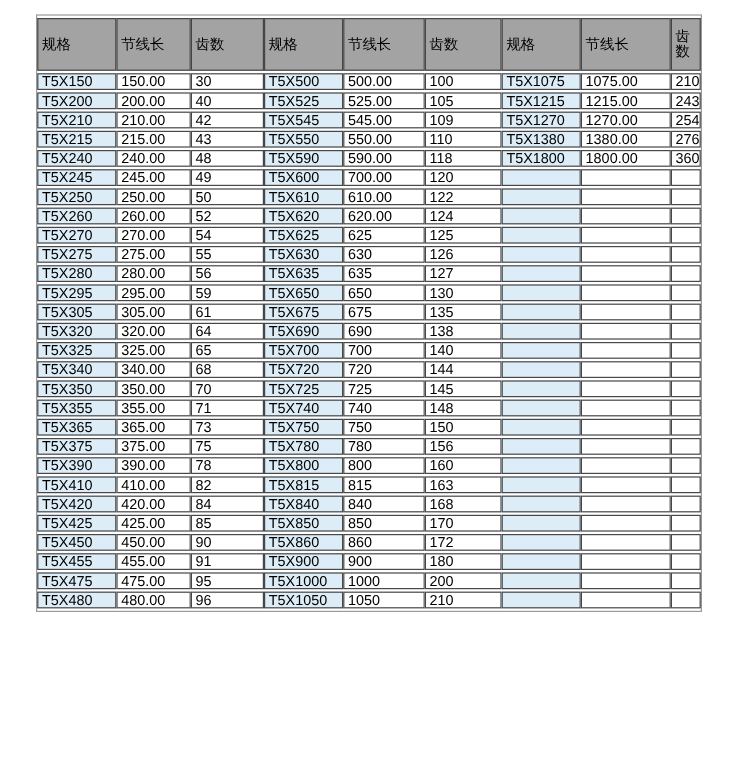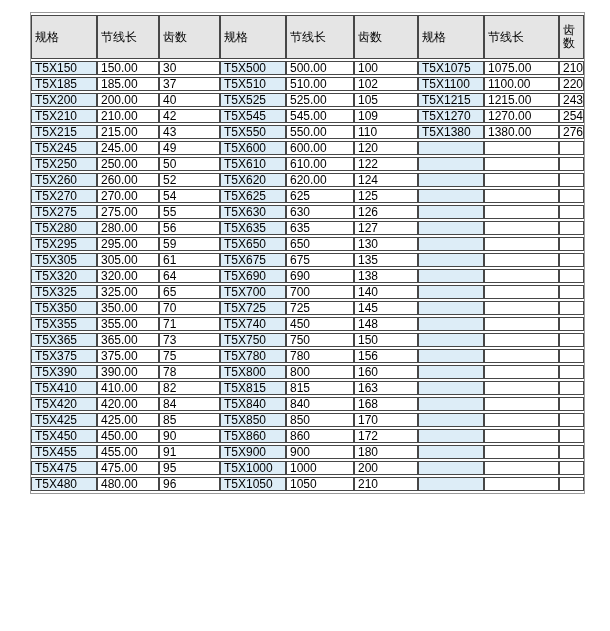--- a/index.html
+++ b/index.html
@@ -32,21 +32,21 @@
   table.spec-table td {
     box-sizing: border-box;
     border: 1px solid #474747;
     font-size: 12px;
     color: #000000;
     text-align: left;
     padding: 0 2px 0 3px;
     overflow: hidden;
   }
   table.spec-table th {
-    background: #e5e5e5;
+    background: #a3a3a3;
     font-weight: normal;
     height: 44px;
     line-height: 13px;
     vertical-align: middle;
     word-break: break-all;
     white-space: normal;
   }
   table.spec-table td {
     background: #ffffff;
     height: 14px;
@@ -93,31 +93,20 @@
           <td>150.00</td>
           <td>30</td>
           <td class="spec">T5X500</td>
           <td>500.00</td>
           <td>100</td>
           <td class="spec">T5X1075</td>
           <td>1075.00</td>
           <td>210</td>
         </tr>
         <tr>
-          <td class="spec">T5X185</td>
-          <td>185.00</td>
-          <td>37</td>
-          <td class="spec">T5X510</td>
-          <td>510.00</td>
-          <td>102</td>
-          <td class="spec">T5X1100</td>
-          <td>1100.00</td>
-          <td>220</td>
-        </tr>
-        <tr>
           <td class="spec">T5X200</td>
           <td>200.00</td>
           <td>40</td>
           <td class="spec">T5X525</td>
           <td>525.00</td>
           <td>105</td>
           <td class="spec">T5X1215</td>
           <td>1215.00</td>
           <td>243</td>
         </tr>
@@ -137,25 +126,36 @@
           <td>215.00</td>
           <td>43</td>
           <td class="spec">T5X550</td>
           <td>550.00</td>
           <td>110</td>
           <td class="spec">T5X1380</td>
           <td>1380.00</td>
           <td>276</td>
         </tr>
         <tr>
+          <td class="spec">T5X240</td>
+          <td>240.00</td>
+          <td>48</td>
+          <td class="spec">T5X590</td>
+          <td>590.00</td>
+          <td>118</td>
+          <td class="spec">T5X1800</td>
+          <td>1800.00</td>
+          <td>360</td>
+        </tr>
+        <tr>
           <td class="spec">T5X245</td>
           <td>245.00</td>
           <td>49</td>
           <td class="spec">T5X600</td>
-          <td>600.00</td>
+          <td>700.00</td>
           <td>120</td>
           <td class="spec"></td>
           <td></td>
           <td></td>
         </tr>
         <tr>
           <td class="spec">T5X250</td>
           <td>250.00</td>
           <td>50</td>
           <td class="spec">T5X610</td>
@@ -247,36 +247,47 @@
           <td>325.00</td>
           <td>65</td>
           <td class="spec">T5X700</td>
           <td>700</td>
           <td>140</td>
           <td class="spec"></td>
           <td></td>
           <td></td>
         </tr>
         <tr>
+          <td class="spec">T5X340</td>
+          <td>340.00</td>
+          <td>68</td>
+          <td class="spec">T5X720</td>
+          <td>720</td>
+          <td>144</td>
+          <td class="spec"></td>
+          <td></td>
+          <td></td>
+        </tr>
+        <tr>
           <td class="spec">T5X350</td>
           <td>350.00</td>
           <td>70</td>
           <td class="spec">T5X725</td>
           <td>725</td>
           <td>145</td>
           <td class="spec"></td>
           <td></td>
           <td></td>
         </tr>
         <tr>
           <td class="spec">T5X355</td>
           <td>355.00</td>
           <td>71</td>
           <td class="spec">T5X740</td>
-          <td>450</td>
+          <td>740</td>
           <td>148</td>
           <td class="spec"></td>
           <td></td>
           <td></td>
         </tr>
         <tr>
           <td class="spec">T5X365</td>
           <td>365.00</td>
           <td>73</td>
           <td class="spec">T5X750</td>

